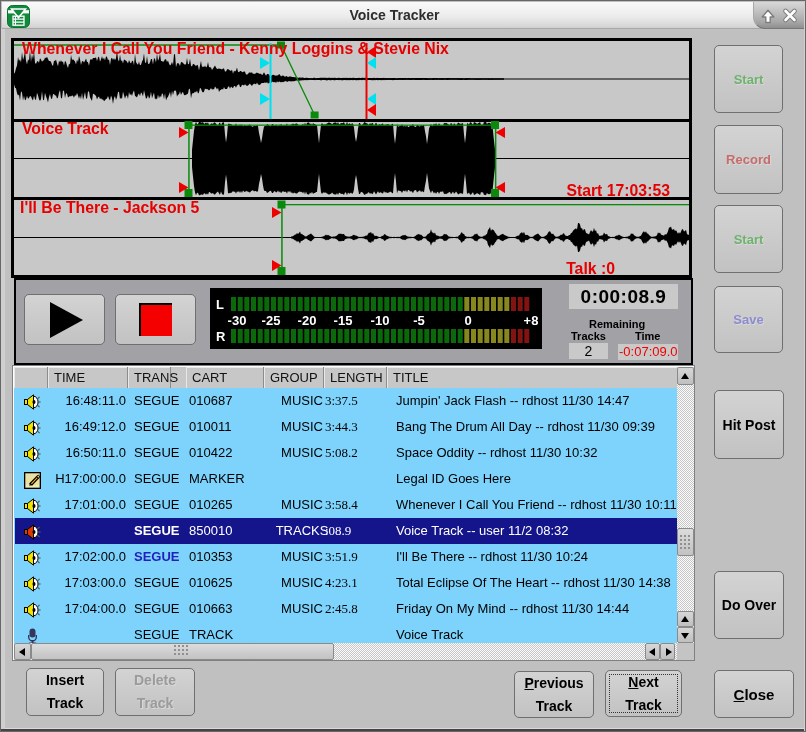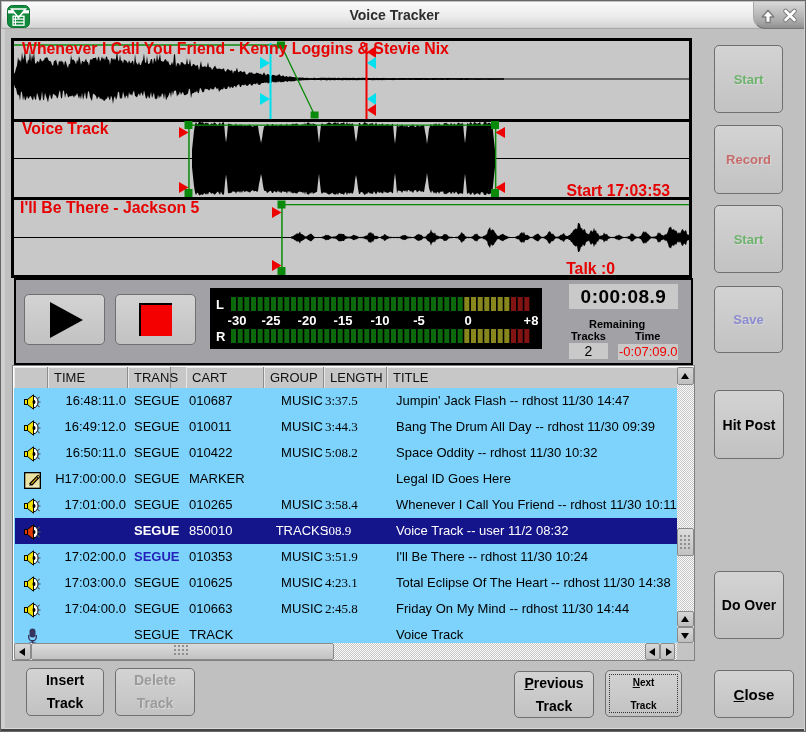--- a/index.html
+++ b/index.html
@@ -502,21 +502,21 @@
 <div class="btn dis" style="left:713px;top:285px;width:69px;height:67px;color:#8c8cd0;font-size:13px">Save</div>
 <div class="btn" style="left:713px;top:389px;width:70px;height:69px;font-size:14px">Hit Post</div>
 <div class="btn" style="left:713px;top:570px;width:70px;height:68px;font-size:14px">Do Over</div>
 <div class="btn" style="left:713px;top:669px;width:80px;height:48px;font-size:15px"><span style="text-decoration:underline">C</span>lose</div>
 
 <div class="btn" style="left:25px;top:667px;width:78px;height:48px;font-size:14px;line-height:23px">Insert<br>Track</div>
 <div class="btn dis" style="left:114px;top:667px;width:80px;height:48px;font-size:14px;line-height:23px">Delete<br>Track</div>
 <div class="btn" style="left:513px;top:670px;width:80px;height:47px;font-size:14px;line-height:23px">
     <span><span style="text-decoration:underline">P</span>revious<br>Track</span>
   </div>
-<div class="btn" style="left:604px;top:669px;width:77px;height:47px;font-size:10px;line-height:23px">
+<div class="btn" style="left:604px;top:669px;width:77px;height:47px;font-size:14px;line-height:23px">
     <div style="position:absolute;left:3px;top:3px;right:3px;bottom:3px;border:1px dotted #333"></div>
     <span><span style="text-decoration:underline">N</span>ext<br>Track</span>
   </div>
 <div style="position:absolute;left:0;top:727px;width:806px;height:1px;background:#d9d9d9"></div>
 <div style="position:absolute;left:0;top:728px;width:806px;height:4px;background:#454545"></div>
 <div style="position:absolute;left:0;top:28px;width:4px;height:700px;background:#cfcfcf"></div>
 <div style="position:absolute;left:803px;top:0;width:1px;height:732px;background:#cfcfcf"></div>
 <div style="position:absolute;left:804px;top:0;width:2px;height:732px;background:#525252"></div>
 
 </body></html>

